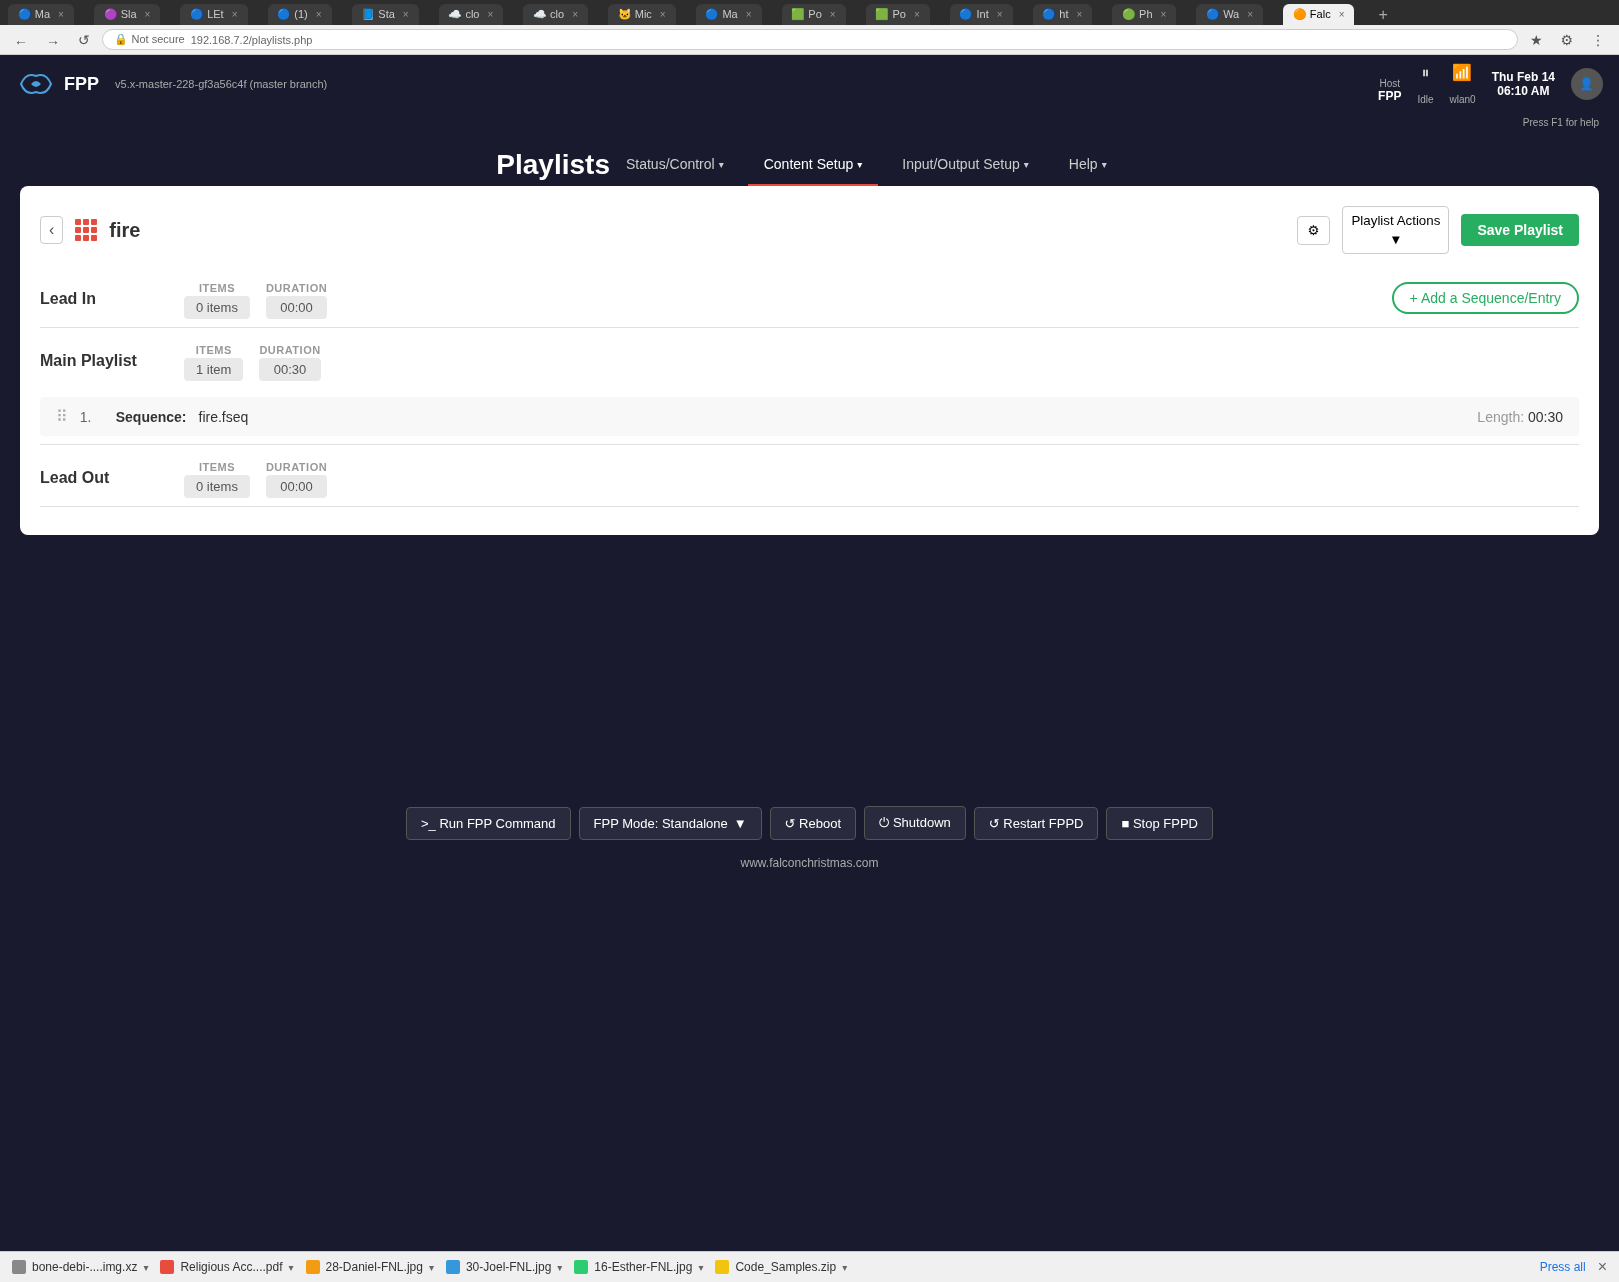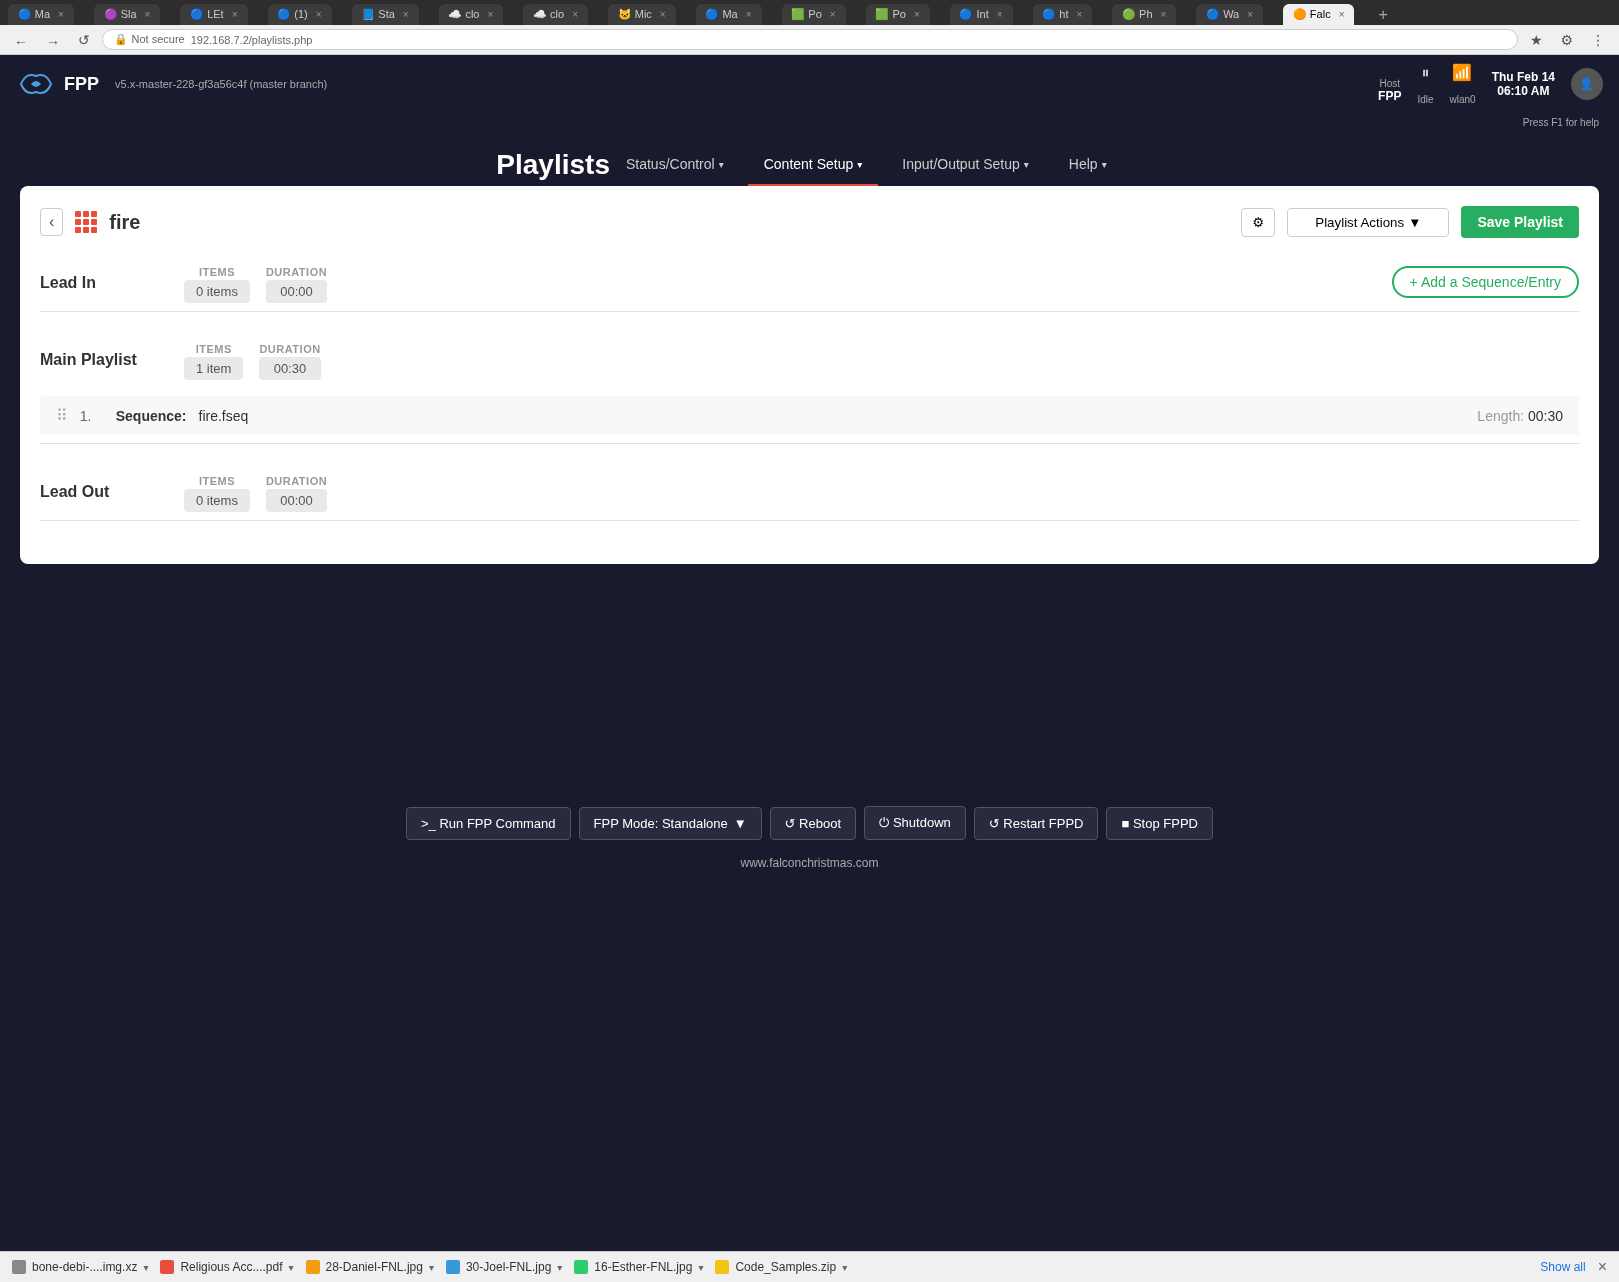--- a/index.html
+++ b/index.html
@@ -29,25 +29,25 @@
 
     
     .main-content { background: #1a1a2e; padding: 0 20px 20px; min-height: 600px; }
     .playlist-card { background: white; border-radius: 8px; padding: 20px; margin: 0; }
 
     
     .playlist-header { display: flex; align-items: center; gap: 12px; margin-bottom: 20px; }
     .back-btn { background: white; border: 1px solid #ccc; border-radius: 4px; padding: 4px 8px; cursor: pointer; font-size: 16px; color: #555; }
     .playlist-name { font-size: 20px; font-weight: bold; color: #333; flex: 1; }
     .gear-btn { background: white; border: 1px solid #ccc; border-radius: 4px; padding: 6px 10px; cursor: pointer; }
-    .playlist-actions-btn { background: white; border: 1px solid #ccc; border-radius: 4px; padding: 6px 27px; cursor: pointer; display: flex; align-items: center; gap: 4px; }
+    .playlist-actions-btn { background: white; border: 1px solid #ccc; border-radius: 4px; padding: 6px 8px; cursor: pointer; display: flex; align-items: center; gap: 4px; flex-direction: column; }
     .save-btn { background: #27ae60; color: white; border: none; border-radius: 4px; padding: 8px 16px; cursor: pointer; font-weight: bold; font-size: 14px; }
 
     
-    .section { margin-bottom: 23px; }
+    .section { margin-bottom: 8px; }
     .section-header { display: flex; align-items: flex-start; padding: 8px 0; gap: 24px; }
     .section-title { font-size: 16px; font-weight: bold; color: #333; min-width: 120px; margin-top: 8px; }
     .section-meta { display: flex; gap: 16px; align-items: center; }
     .meta-col { text-align: center; }
     .meta-label { font-size: 11px; color: #999; text-transform: uppercase; font-weight: 600; letter-spacing: 0.5px; }
     .meta-value { background: #e9e9e9; border-radius: 4px; padding: 4px 12px; font-size: 13px; color: #555; margin-top: 2px; }
     .add-sequence-btn { margin-left: auto; background: white; border: 2px solid #27ae60; color: #27ae60; border-radius: 20px; padding: 6px 16px; cursor: pointer; font-size: 14px; }
     .section-divider { border: none; border-top: 1px solid #e0e0e0; margin: 0; }
 
     
@@ -312,15 +312,15 @@
   <div class="download-item">
     <span class="icon" style="background:#2ecc71;"></span>
     <span>16-Esther-FNL.jpg</span>
     <span class="download-chevron">▾</span>
   </div>
   <div class="download-item">
     <span class="icon" style="background:#f1c40f;"></span>
     <span>Code_Samples.zip</span>
     <span class="download-chevron">▾</span>
   </div>
-  <span class="downloads-show-all">Show all</span>
+  <span class="downloads-show-all">Press all</span>
   <span class="downloads-close">×</span>
 </div>
 
 </body></html>

